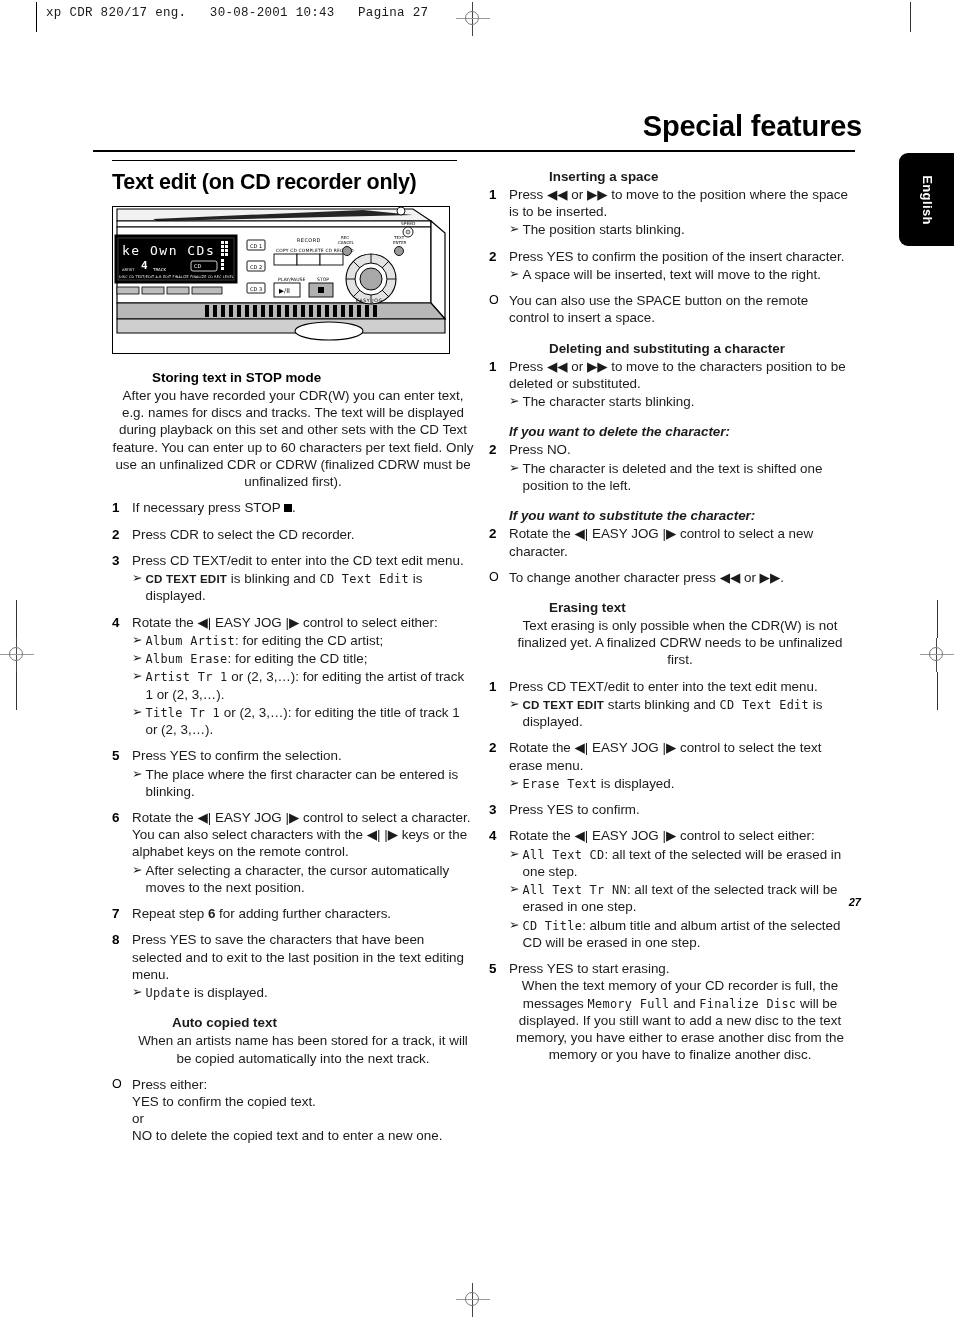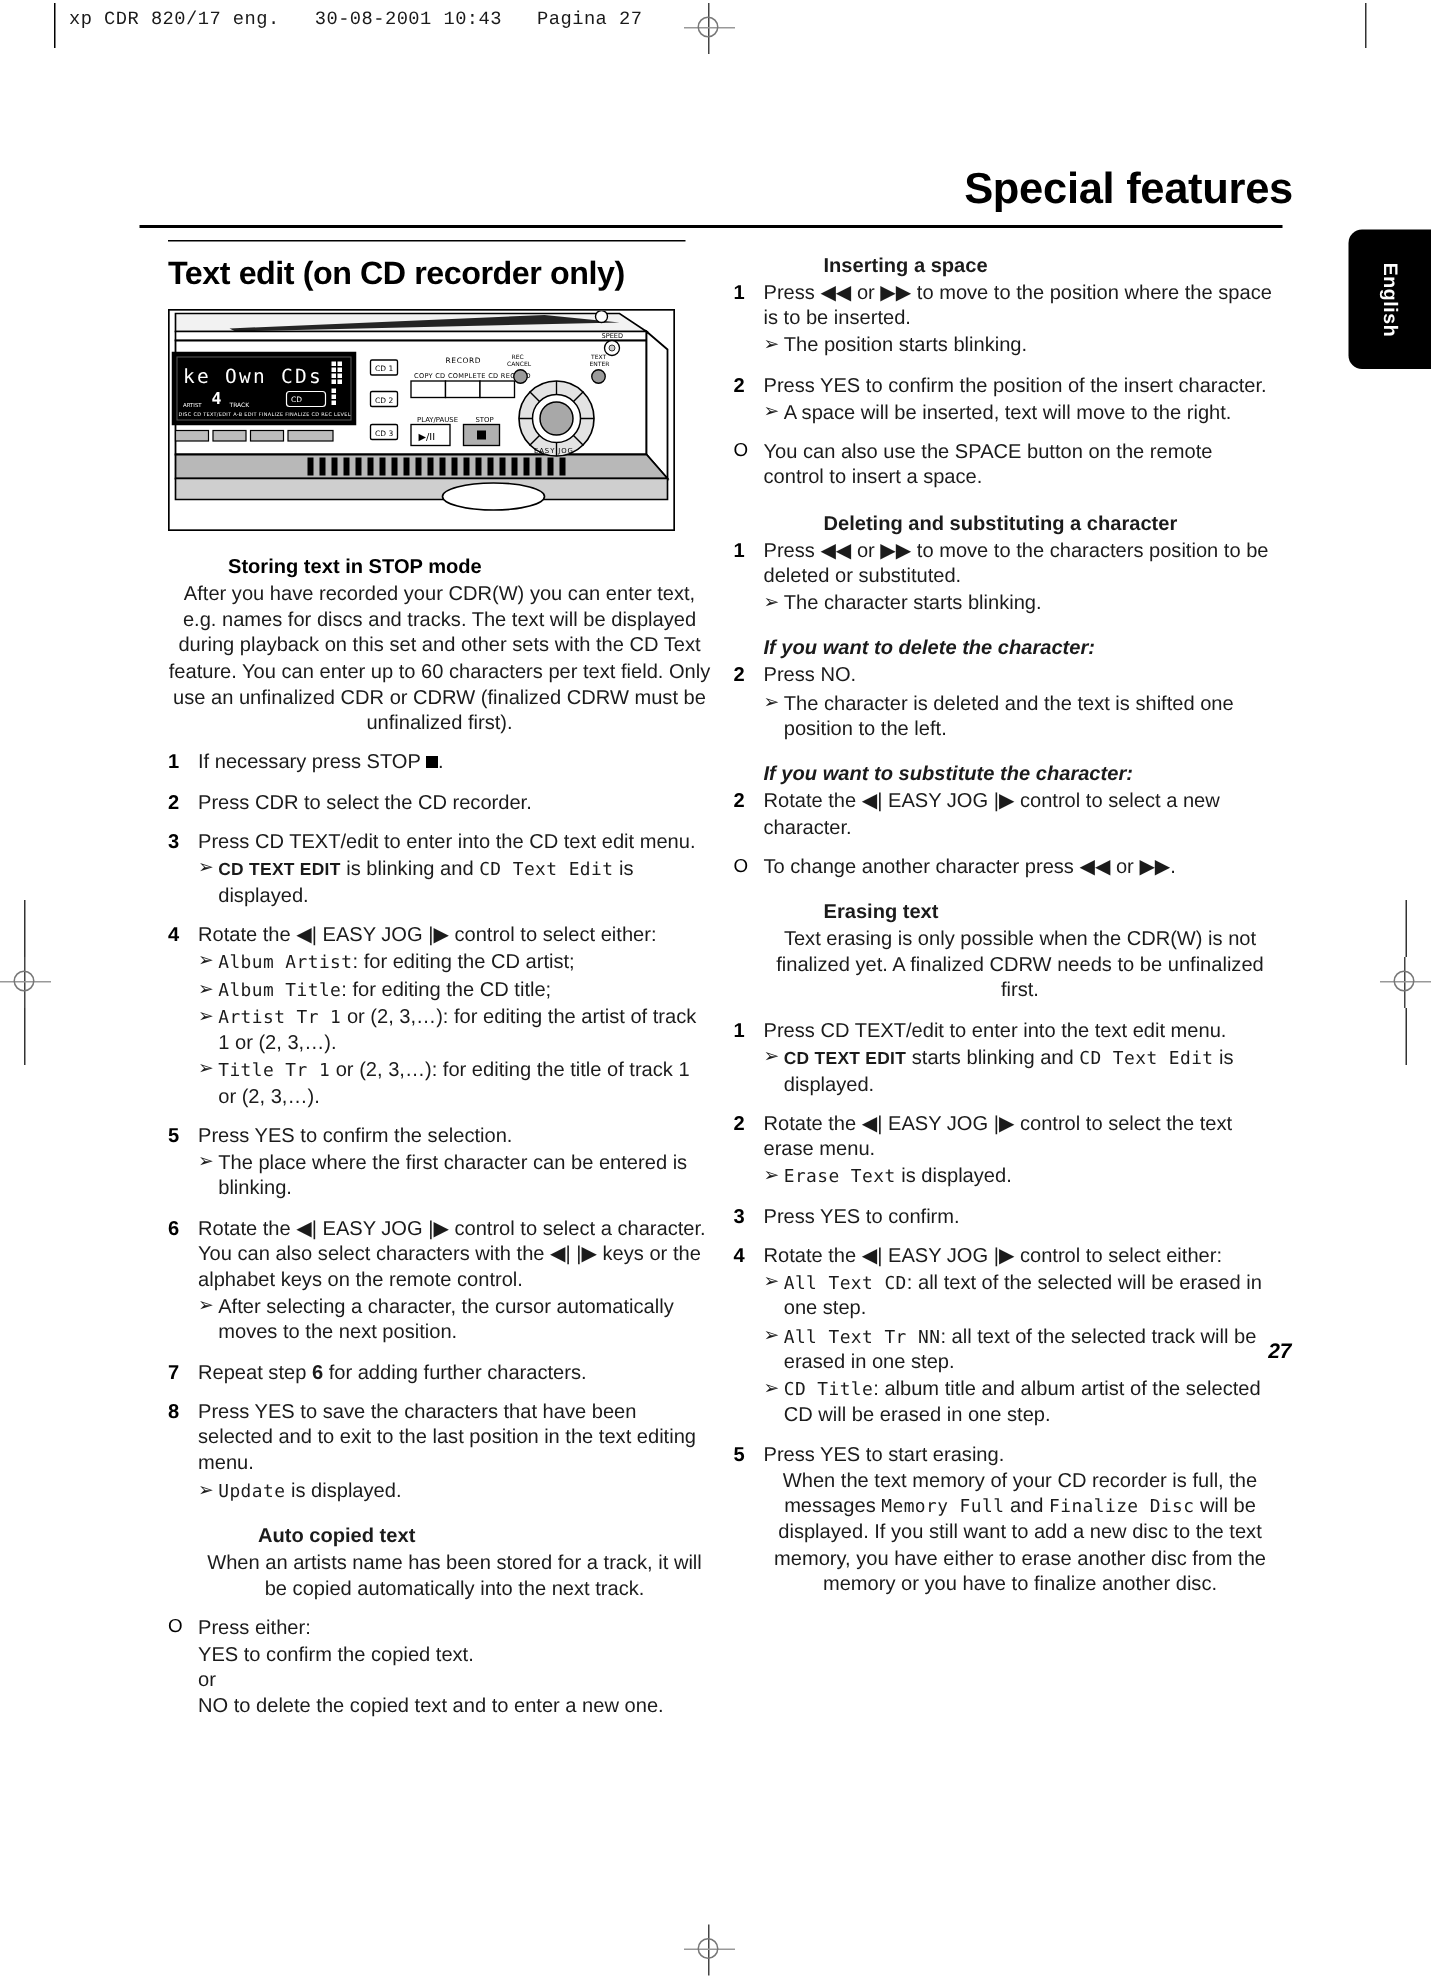--- a/index.html
+++ b/index.html
@@ -133,21 +133,21 @@
 
   
   .illus {
     width: 338px;
     height: 148px;
     border: 1.4px solid #000;
     box-sizing: border-box;
     margin-bottom: 15px;
     position: relative;
     overflow: hidden;
-    background: #737373;
+    background: #f97316;
   }
   .illus svg { display: block; }
 
   
   .sub {
     font-size: 13.4px;
     font-weight: bold;
     margin: 13px 0 1px 0;
     line-height: 1.27;
     padding-left: 40px;
@@ -218,21 +218,21 @@
     background: #000;
     vertical-align: baseline;
     position: relative;
     top: 0px;
   }
 
   .folio {
     position: absolute;
     right: 93px;
     bottom: 72px;
-    font-size: 14px;
+    font-size: 11px;
     font-weight: bold;
     font-style: italic;
   }
 </style>
 </head>
 <body>
 
 <div class="slug-rule"></div>
 <div class="slug">xp CDR 820/17 eng.   30-08-2001 10:43   Pagina 27</div>
 
@@ -431,21 +431,21 @@
     <div class="step">
       <div class="num">4</div>
       <div class="txt">
         <span>Rotate the ◀| EASY JOG |▶ control to select either:</span>
         <div class="res">
           <span class="ar">➢</span>
           <span class="rt"><span class="lcd">Album Artist</span><span>: for editing the CD artist;</span></span>
         </div>
         <div class="res">
           <span class="ar">➢</span>
-          <span class="rt"><span class="lcd">Album Title</span><span>: for editing the CD title;</span></span>
+          <span class="rt"><span class="lcd">Album Erase</span><span>: for editing the CD title;</span></span>
         </div>
         <div class="res">
           <span class="ar">➢</span>
           <span class="rt"><span class="lcd">Artist Tr 1</span><span> or (2, 3,…): for editing the artist of track 1 or (2, 3,…).</span></span>
         </div>
         <div class="res">
           <span class="ar">➢</span>
           <span class="rt"><span class="lcd">Title Tr 1</span><span> or (2, 3,…): for editing the title of track 1 or (2, 3,…).</span></span>
         </div>
       </div>

